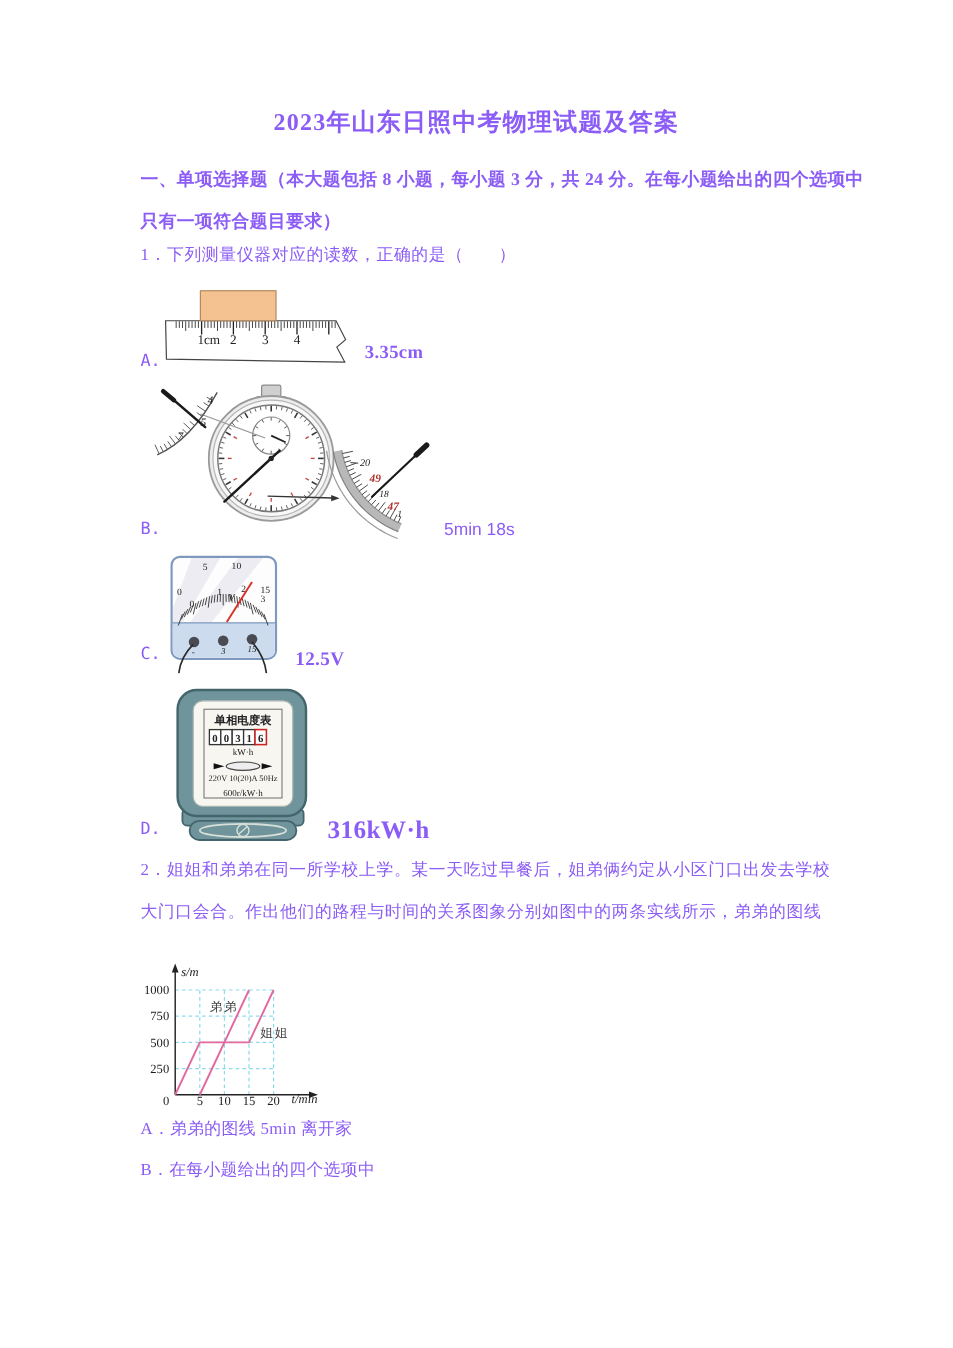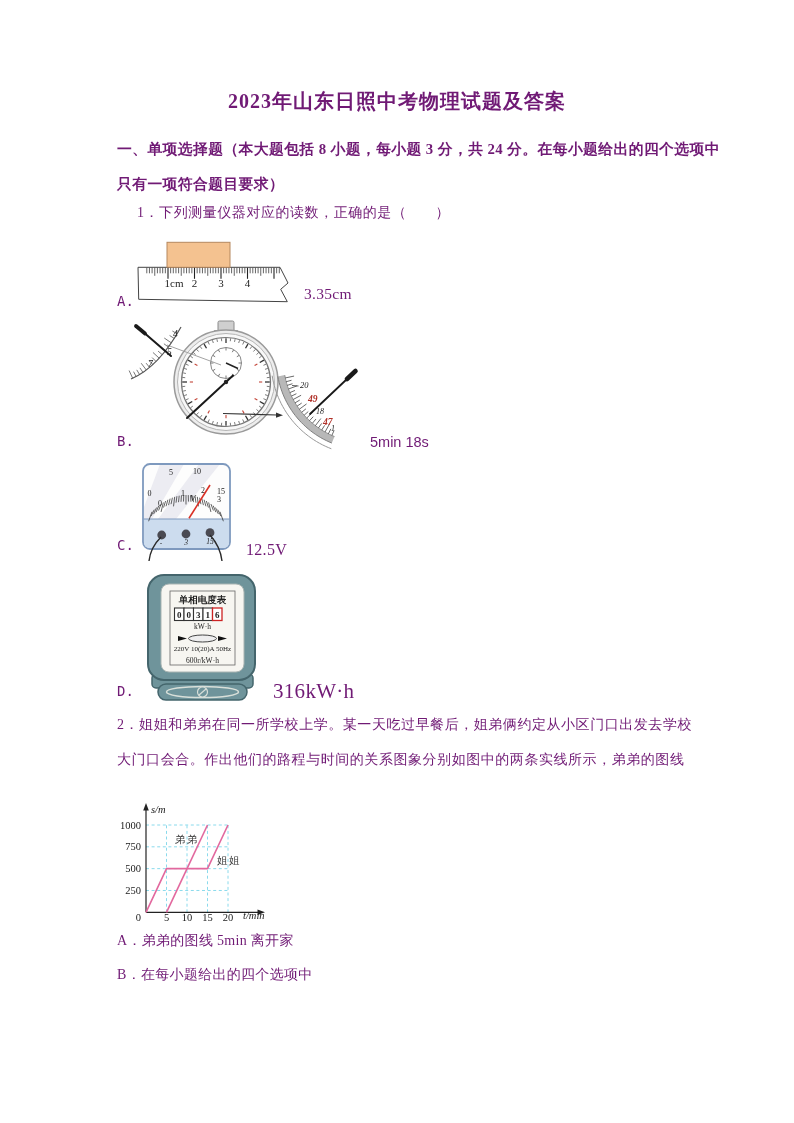--- a/index.html
+++ b/index.html
@@ -1,43 +1,43 @@
 <!DOCTYPE html>
 <html><head>
 <meta charset="utf-8">
 <style>
   html,body{margin:0;padding:0;background:#fff;}
   .page{position:relative;width:794px;height:1123px;background:#fff;overflow:hidden;
-        font-family:"Liberation Serif","DejaVu Serif",serif;color:#701a75;}
+        font-family:"Liberation Serif","DejaVu Serif",serif;color:#8b5cf6;}
   .abs{position:absolute;white-space:nowrap;}
   .title{left:0;right:0;top:88px;text-align:center;font-size:20px;font-weight:bold;letter-spacing:1px;}
   .head{left:117px;font-size:14.8px;font-weight:bold;letter-spacing:0.4px;}
   .body-line{left:117px;font-size:14px;letter-spacing:0.55px;}
   .opt-letter{font-size:14px;font-family:"DejaVu Sans Mono","Liberation Mono",monospace;}
-  .reading-bold{font-weight:normal;font-size:15.5px;letter-spacing:0.3px;}
+  .reading-bold{font-weight:bold;font-size:15.5px;letter-spacing:0.3px;}
   .reading-mono{font-family:Liberation Sans, sans-serif;font-size:14.5px;}
   svg{position:absolute;overflow:visible;}
   .figtxt{font-family:"Liberation Serif","DejaVu Serif",serif;fill:#222;}
   .ital{font-style:italic;}
   .red{fill:#b03028;font-weight:bold;}
   .tick{font:10.5px "Liberation Serif",serif;fill:#1a1a1a;}
   .axis{font:italic 10.5px "Liberation Serif",serif;fill:#1a1a1a;}
   .ann{font:10.5px "Liberation Serif",serif;fill:#3a3a3a;letter-spacing:1.5px;}
 </style>
 </head>
 <body>
 
 <div class="page">
 
   <div class="abs title">2023年山东日照中考物理试题及答案</div>
 
   <div class="abs head" style="top:140px;">一、单项选择题（本大题包括 8 小题，每小题 3 分，共 24 分。在每小题给出的四个选项中</div>
   <div class="abs head" style="top:175px;">只有一项符合题目要求）</div>
 
-  <div class="abs body-line" style="top:204px;margin-left:20px;">1．下列测量仪器对应的读数，正确的是（　　）</div>
+  <div class="abs body-line" style="top:204px;">1．下列测量仪器对应的读数，正确的是（　　）</div>
 
   <svg style="left:136px;top:240px;" width="170" height="68">
     <polygon points="2,27.3 144,27.3 152,43 144.7,49.3 151.3,61.7 2.7,59.3" fill="#ffffff" stroke="#444" stroke-width="1"></polygon>
     <rect x="31" y="2.3" width="63" height="25" fill="#F4C290" stroke="#B5885F" stroke-width="1"></rect>
     <g id="ruler-ticks">
         <line x1="10.8" y1="27.8" x2="10.8" y2="33.3" stroke="#222" stroke-width="0.7"></line>
         <line x1="13.45" y1="27.8" x2="13.45" y2="33.3" stroke="#222" stroke-width="0.7"></line>
         <line x1="16.1" y1="27.8" x2="16.1" y2="33.3" stroke="#222" stroke-width="0.7"></line>
         <line x1="18.75" y1="27.8" x2="18.75" y2="35.8" stroke="#222" stroke-width="0.7"></line>
         <line x1="21.4" y1="27.8" x2="21.4" y2="33.3" stroke="#222" stroke-width="0.7"></line>

